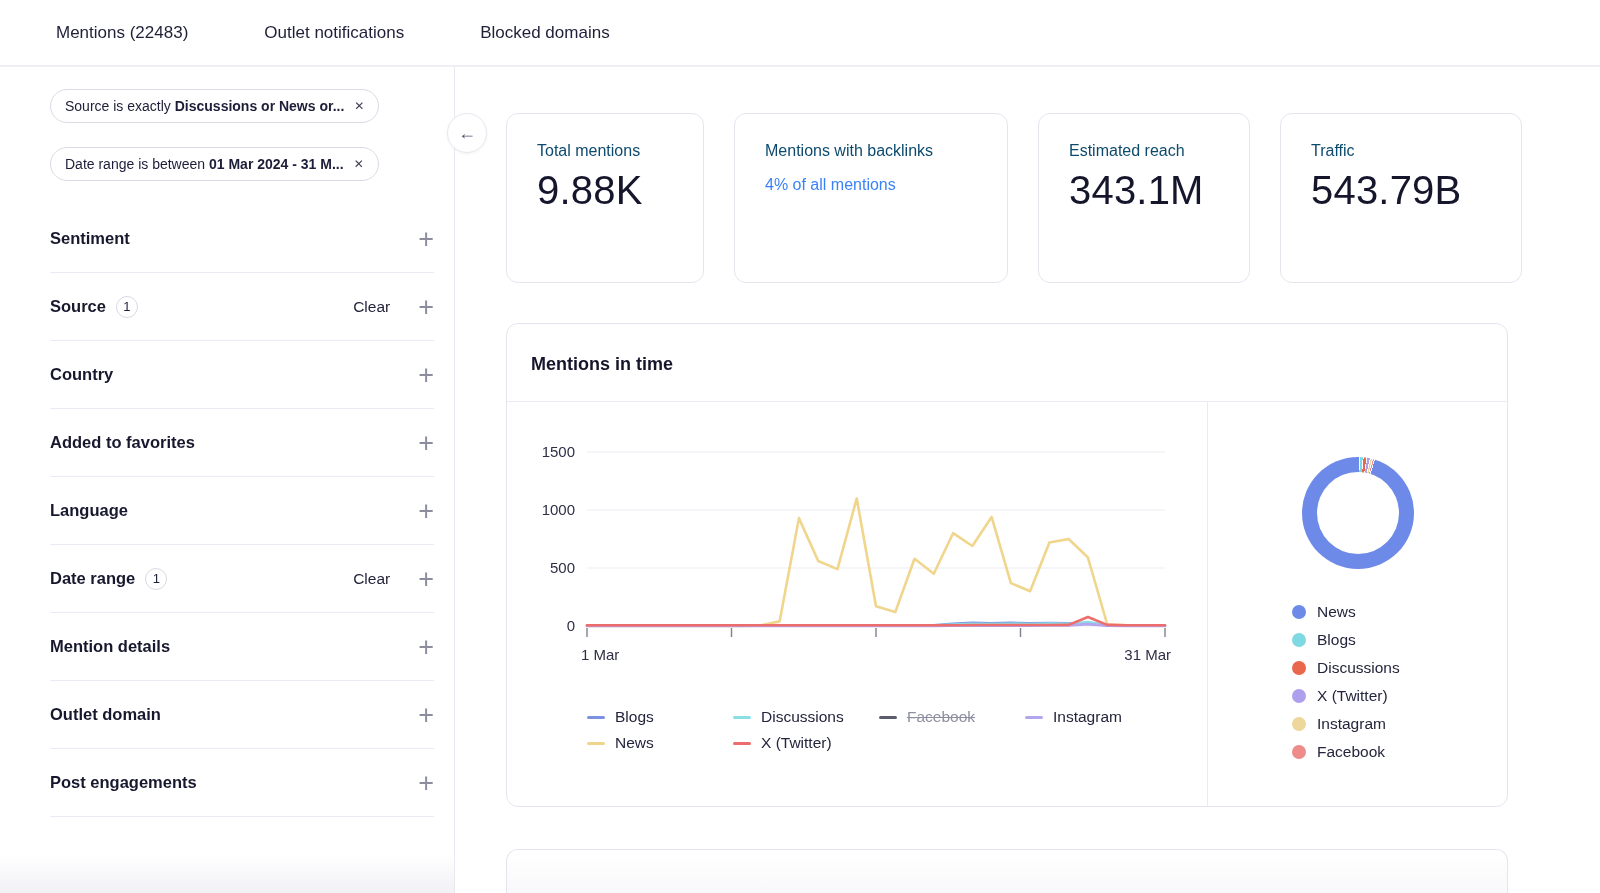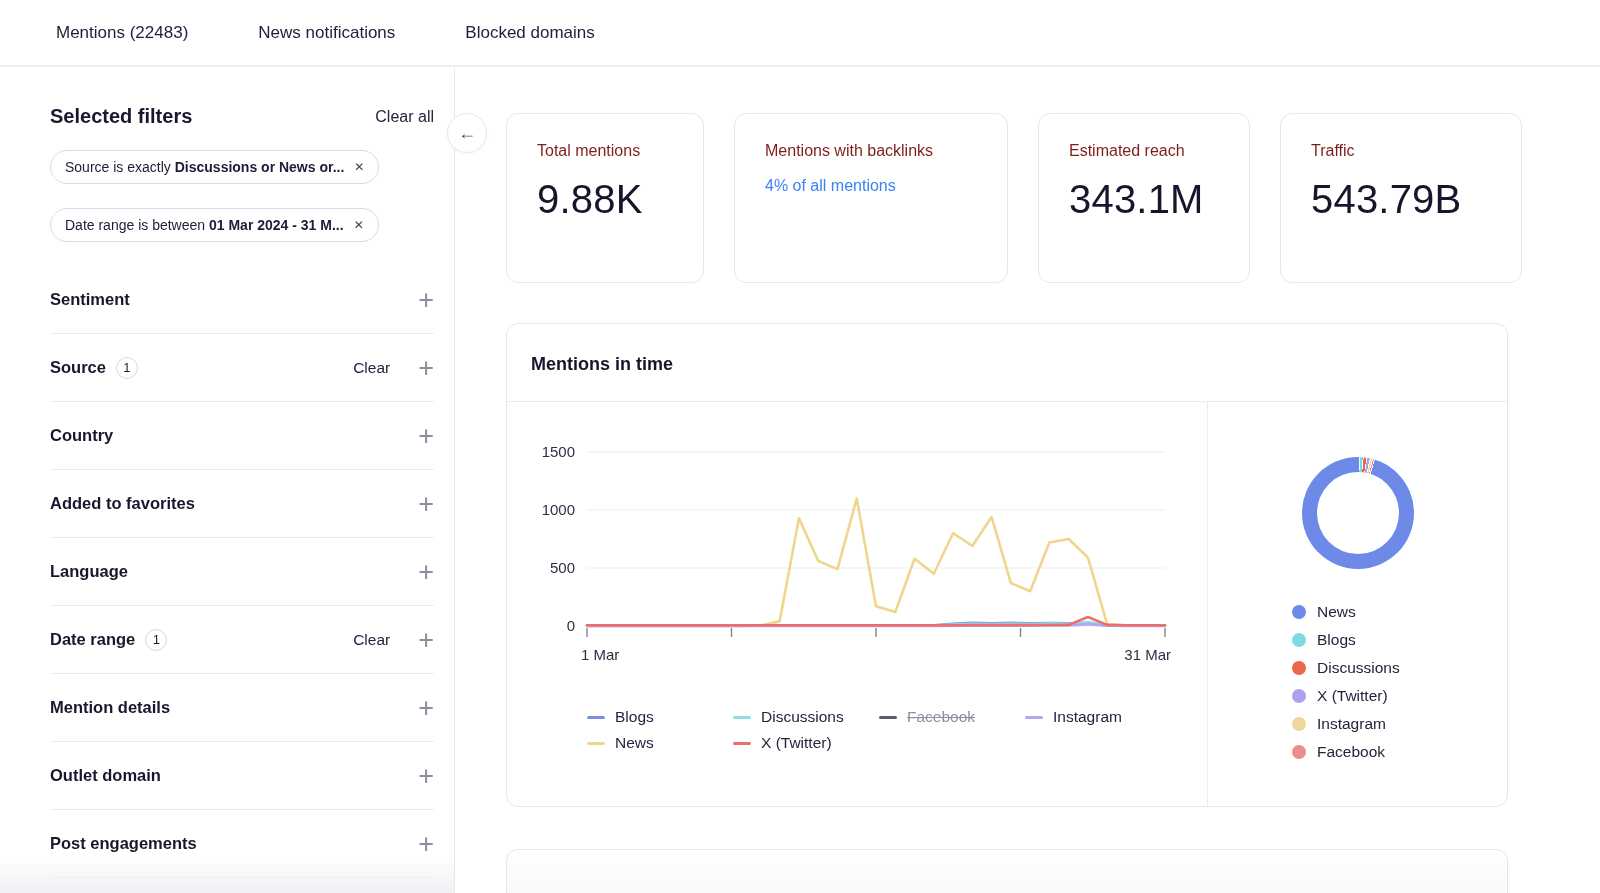--- a/index.html
+++ b/index.html
@@ -1,21 +1,21 @@
 <!DOCTYPE html>
 <html><head>
 <meta charset="utf-8">
 <style>
   * { margin:0; padding:0; box-sizing:border-box; }
   html,body { width:1600px; height:893px; overflow:hidden; background:#fff;
     font-family:"Liberation Sans","DejaVu Sans",sans-serif; color:#17182e; }
 
   
   .tabbar { height:67px; display:flex; align-items:center; padding-left:32px;
-    border-bottom:2px solid #efeef4; position:relative; gap:22px; }
+    border-bottom:2px solid #efeef4; position:relative; gap:28px; }
   .tab { position:relative; height:100%; display:flex; align-items:center;
     padding:0 24px; font-size:17px; color:#1f2038; cursor:pointer; }
   .tab .underline { display:none; }
   .tab.active .underline { display:block; position:absolute; left:0; right:0;
     bottom:-2px; height:5px; background:#a57ce8; border-radius:3px; }
 
   
   .content { display:flex; height:826px; position:relative; }
   .sidebar { width:467px; border-right:1px solid #e9e8f1; position:relative;
     padding:0 20px 0 50px; }
@@ -48,21 +48,21 @@
   .collapse-btn { position:absolute; left:447px; top:46px; width:40px; height:40px;
     border-radius:50%; background:#fff; border:1px solid #e8e8f0; z-index:5;
     display:flex; align-items:center; justify-content:center; cursor:pointer;
     box-shadow:0 1px 3px rgba(30,30,60,.05); font-size:18px; color:#55566e; }
 
   
   .stats-row { display:flex; gap:30px; }
   .stat-card { border:1px solid #e6e5ef; border-radius:12px; height:170px; padding:28px 30px; }
   .stat-card.c1 { width:198px; } .stat-card.c2 { width:274px; }
   .stat-card.c3 { width:212px; } .stat-card.c4 { width:242px; }
-  .stat-label { font-size:16px; color:#7f1d1d; margin-bottom:17px; }
+  .stat-label { font-size:16px; color:#0c4a6e; margin-bottom:8px; }
   .stat-value { font-size:40px; font-weight:500; color:#15162c; letter-spacing:.2px; }
   .stat-sub { font-size:16px; color:#3b82f6; margin-top:16px; }
 
   
   .chart-card { margin-top:40px; width:1002px; border:1px solid #e6e5ef; border-radius:12px; overflow:hidden; }
   .chart-header { padding:30px 24px 26px; border-bottom:1px solid #ecebf3; }
   .chart-title { font-size:18px; font-weight:700; color:#15162c; }
   .chart-body { display:flex; height:404px; }
   .line-pane { flex:1; padding:28px 0 0 18px; }
   .line-legend { margin:30px 0 0 62px; display:grid; grid-template-rows:repeat(2,26px);
@@ -88,35 +88,31 @@
 </style>
 </head>
 <body>
 
 <div class="tabbar">
   <div class="tab">
     <span>Mentions (22483)</span>
 
   </div>
   <div class="tab">
-    <span>News notifications</span>
+    <span>Outlet notifications</span>
 
   </div>
   <div class="tab">
     <span>Blocked domains</span>
 
   </div>
 </div>
 
 <div class="content">
   <div class="sidebar">
-    <div class="sb-head">
-      <span class="sb-title">Selected filters</span>
-      <span class="clear-all">Clear all</span>
-    </div>
     <div class="chips">
       <span class="chip">
         <span>
           <span>Source is exactly</span>&nbsp;<b>Discussions or News or...</b>
         </span>
         <span class="x">✕</span>
       </span>
       <span class="chip">
         <span>
           <span>Date range is between</span>&nbsp;<b>01 Mar 2024 - 31 M...</b>

